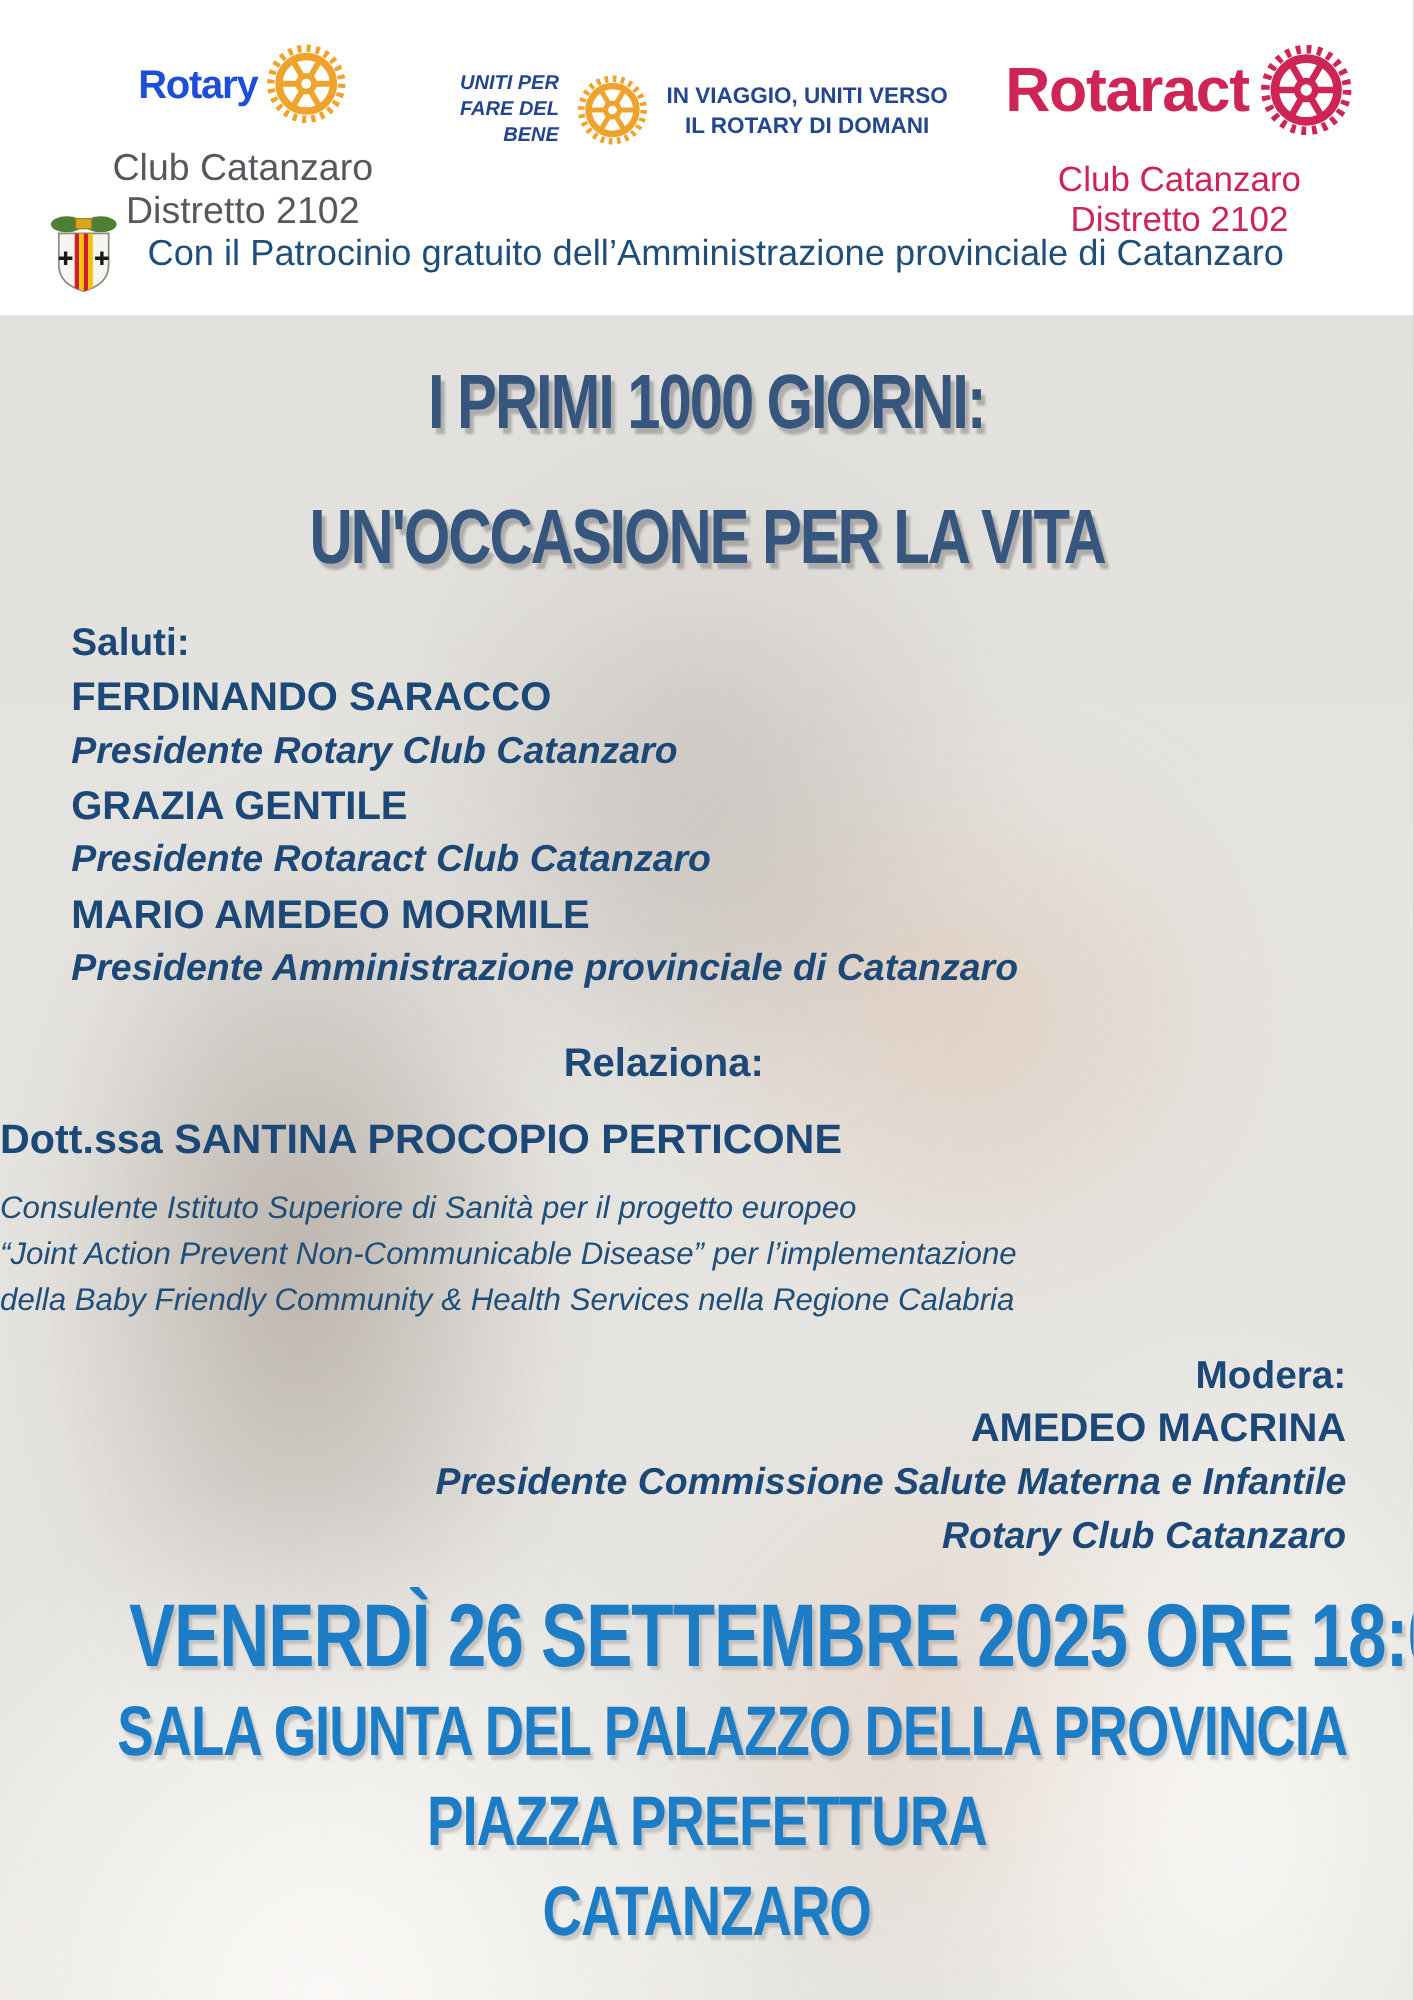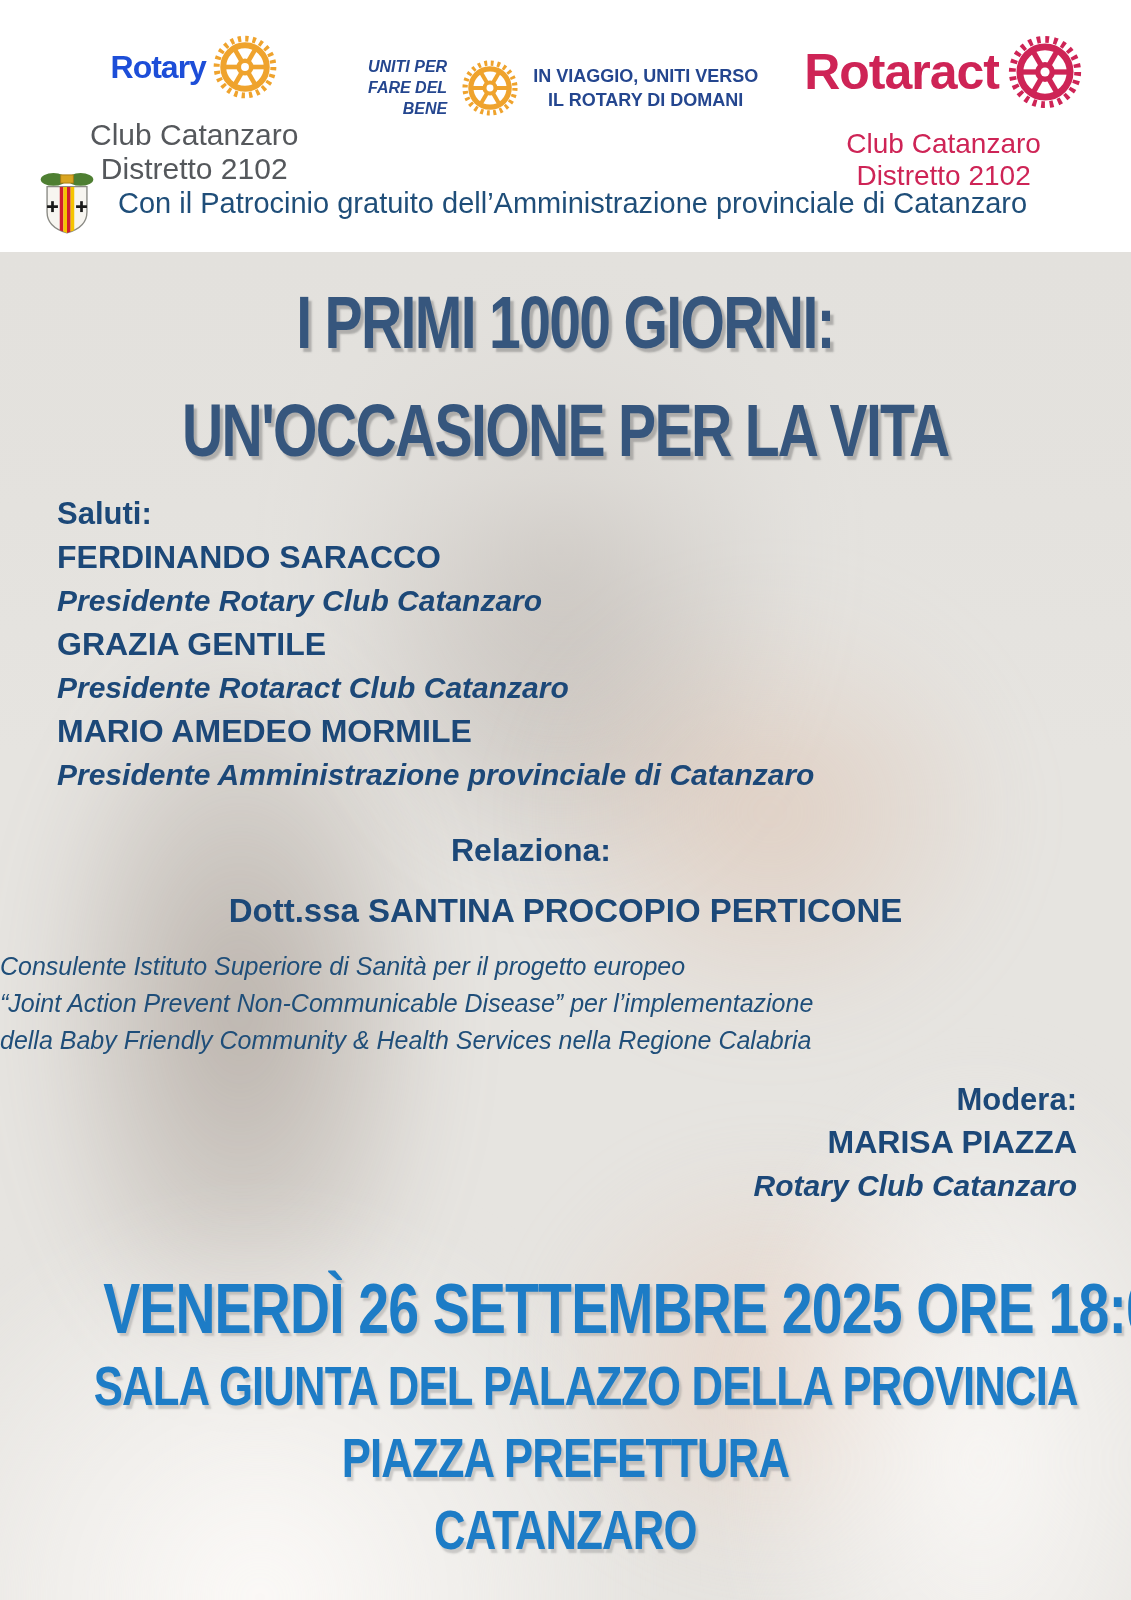--- a/index.html
+++ b/index.html
@@ -30,27 +30,27 @@
   .blob.hair2{left:30px;top:380px;width:420px;height:760px;background:radial-gradient(ellipse at 50% 50%,rgba(132,117,106,.45),rgba(132,117,106,0) 72%);}
   .blob.face{left:520px;top:330px;width:500px;height:460px;background:radial-gradient(ellipse at 50% 50%,rgba(218,188,168,.5),rgba(218,188,168,0) 70%);}
   .blob.baby{left:540px;top:900px;width:460px;height:420px;background:radial-gradient(ellipse at 50% 50%,rgba(232,206,190,.6),rgba(232,206,190,0) 72%);}
   .blob.cloth1{left:-120px;top:960px;width:760px;height:700px;background:radial-gradient(ellipse at 50% 55%,rgba(253,251,249,.95),rgba(253,251,249,0) 75%);}
   .blob.cloth2{left:740px;top:820px;width:480px;height:780px;background:radial-gradient(ellipse at 50% 50%,rgba(251,249,247,.9),rgba(251,249,247,0) 75%);}
   .bg-fade{position:absolute;top:0;left:0;width:100%;height:500px;background:linear-gradient(#e3e1dd 0%,rgba(227,225,221,.75) 45%,rgba(227,225,221,0) 100%);}
   
   .content{position:absolute;top:0;left:0;width:1131px;height:1600px;z-index:6;}
   .condensed{display:inline-block;transform:scale(.84,1.08);transform-origin:center;}
   .title-block{position:absolute;top:268px;left:0;width:1131px;text-align:center;color:#36567d;font-weight:bold;letter-spacing:-2px;text-shadow:4px 4px 2px rgba(110,110,110,.45);white-space:nowrap;}
-  .title-line{font-size:68px;line-height:108px;}
+  .title-line{font-size:57px;line-height:108px;}
   .saluti{position:absolute;left:57px;top:492px;line-height:43.5px;white-space:nowrap;}
   .label{font-size:31px;font-weight:bold;color:#1c4878;}
   .speaker-name{font-size:32px;font-weight:bold;color:#1c4878;}
   .speaker-role{font-size:30px;font-weight:bold;font-style:italic;color:#1c4878;}
   .relaziona-label{position:absolute;top:832px;left:0;width:1062px;text-align:center;font-size:32px;font-weight:bold;color:#1c4878;}
-  .relaziona-name{position:absolute;top:892px;left:0;width:1131px;text-align:center;font-size:33px;font-weight:bold;color:#1c4878;}
+  .relaziona-name{position:absolute;top:892px;left:0;width:1131px;text-align:left;font-size:33px;font-weight:bold;color:#1c4878;}
   .relaziona-desc{position:absolute;top:948px;left:0;width:1131px;font-size:25px;font-weight:500;font-style:italic;color:#1f4e79;line-height:37px;white-space:pre-line;}
   .modera{position:absolute;right:54px;top:1078px;text-align:right;line-height:43px;white-space:nowrap;}
   .event{position:absolute;top:1266px;left:0;width:1131px;text-align:center;color:#1d7cc6;font-weight:bold;white-space:nowrap;text-shadow:3px 3px 2px rgba(130,130,130,.35);}
   .event-date{font-size:66px;line-height:84px;letter-spacing:-1px;}
   .event-line{font-size:52px;line-height:72px;letter-spacing:-1px;}
   svg{display:block;}
 </style>
 </head>
 <body>
 
@@ -184,21 +184,22 @@
     </div>
 
     <div class="relaziona-label">Relaziona:</div>
     <div class="relaziona-name">Dott.ssa SANTINA PROCOPIO PERTICONE</div>
     <div class="relaziona-desc">Consulente Istituto Superiore di Sanità per il progetto europeo
 “Joint Action Prevent Non-Communicable Disease” per l’implementazione
 della Baby Friendly Community &amp; Health Services nella Regione Calabria</div>
 
     <div class="modera">
       <div class="label">Modera:</div>
-      <div class="speaker-name">MARISA PIAZZA</div>
+      <div class="speaker-name">AMEDEO MACRINA</div>
+      <div class="speaker-role">Presidente Commissione Salute Materna e Infantile</div>
       <div class="speaker-role">Rotary Club Catanzaro</div>
     </div>
 
     <div class="event">
       <div class="event-date"><span class="condensed">VENERDÌ 26 SETTEMBRE 2025 ORE 18:00</span></div>
       <div class="event-line"><span class="condensed">SALA GIUNTA DEL PALAZZO DELLA PROVINCIA</span></div>
       <div class="event-line"><span class="condensed">PIAZZA PREFETTURA</span></div>
       <div class="event-line"><span class="condensed">CATANZARO</span></div>
     </div>
 

